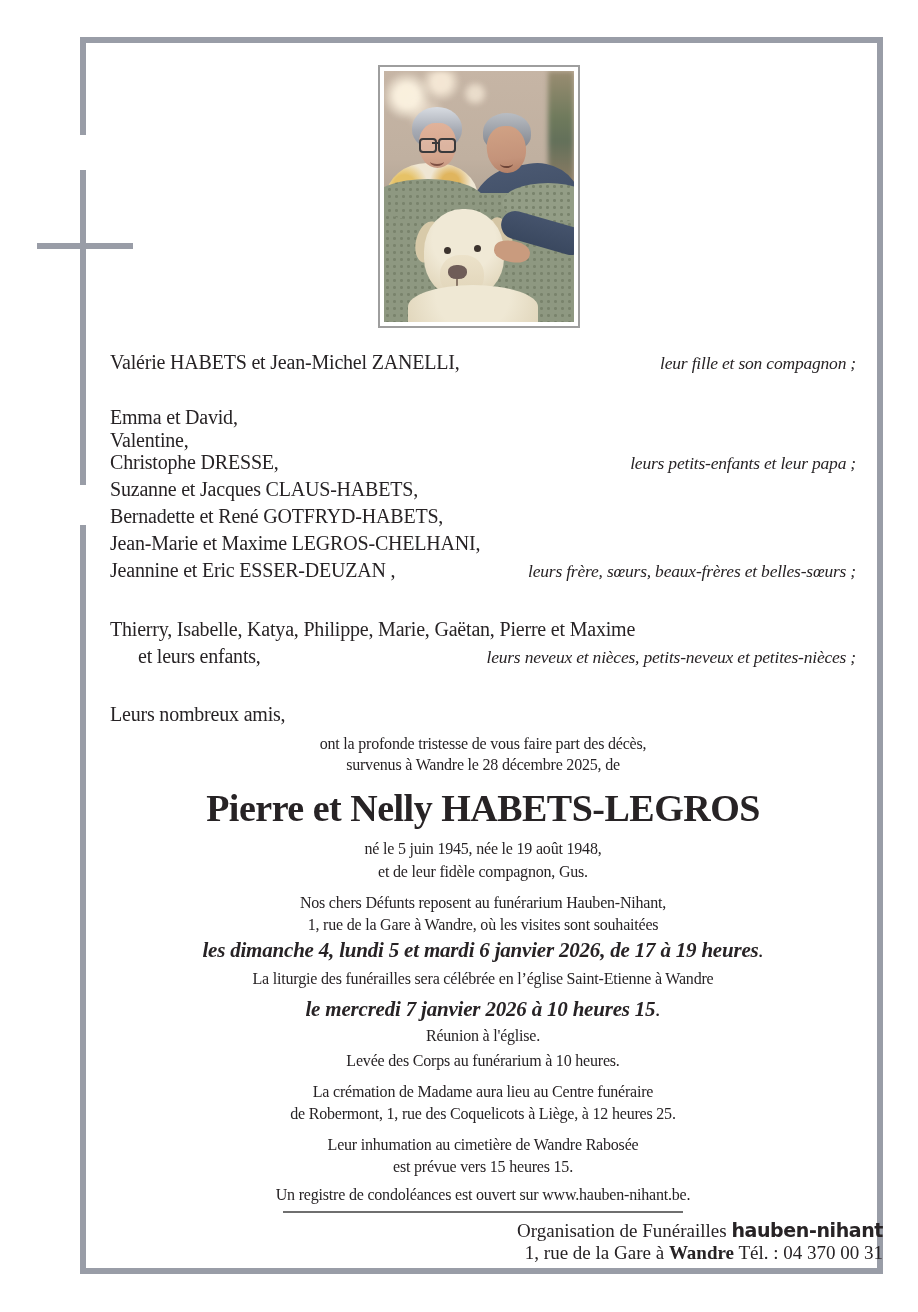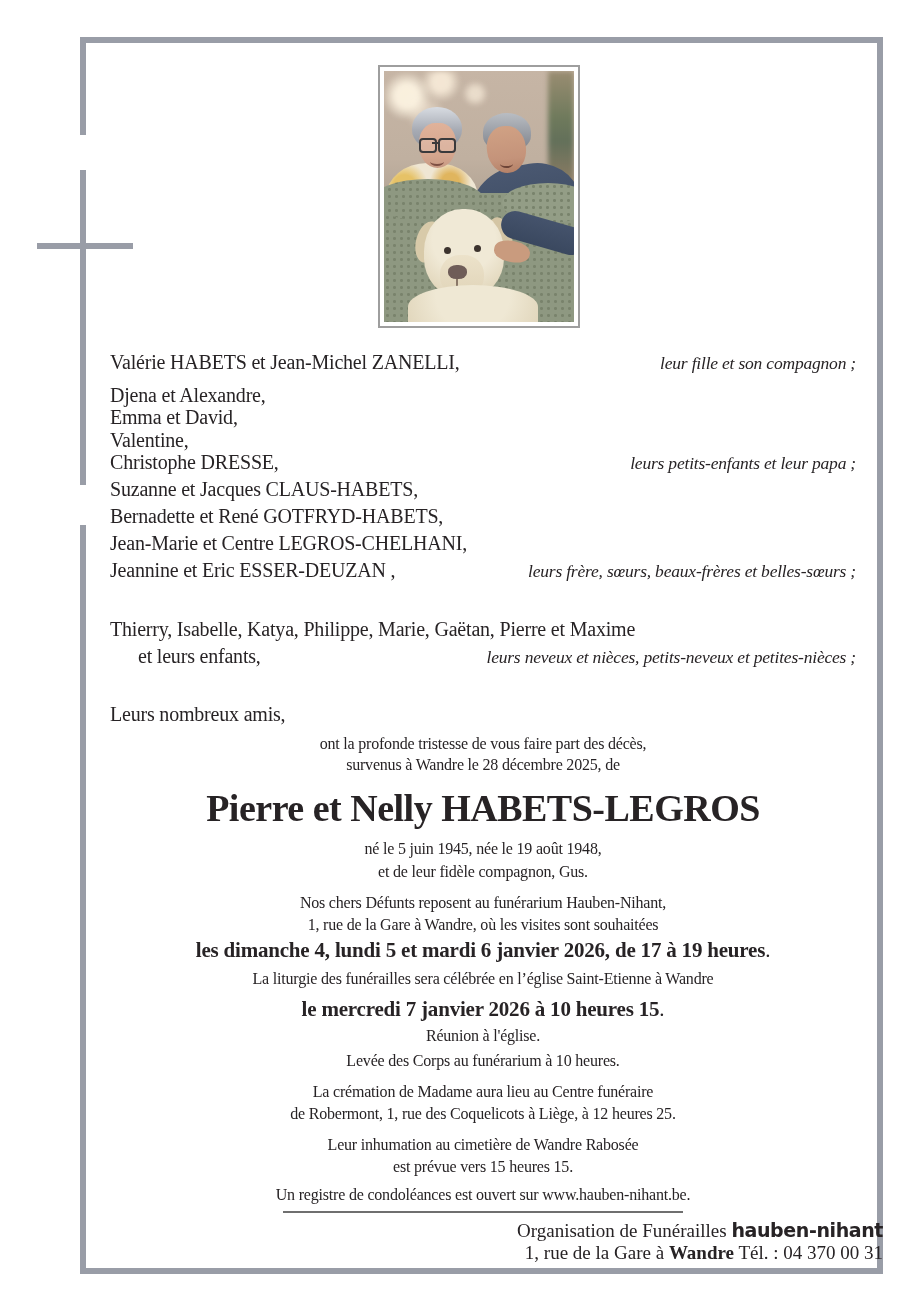--- a/index.html
+++ b/index.html
@@ -79,21 +79,21 @@
     background:linear-gradient(180deg,#45536c 0%,#3a485f 100%);}
   .ph-hand{left:110px;top:170px;width:36px;height:21px;border-radius:45%;transform:rotate(10deg);background:#c99b7e;}
 
   
   .frow{position:absolute;left:110px;width:746px;display:flex;justify-content:space-between;align-items:baseline;}
   .fname{font-size:20px;white-space:pre;letter-spacing:-0.2px;}
   .fname.indent{padding-left:28px;}
   .flabel{font-size:17.5px;font-style:italic;white-space:pre;letter-spacing:-0.2px;}
   .cline{position:absolute;left:83px;width:800px;text-align:center;font-size:16px;letter-spacing:-0.2px;}
   .cline .b{font-weight:bold;}
-  .cline.boldline{font-size:21px;}
+  .cline.boldline{font-size:21px;font-style:italic;}
   .cline.boldline .b{font-weight:bold;}
   .deceased-title{position:absolute;left:83px;width:800px;text-align:center;
     font-size:38px;font-weight:bold;letter-spacing:-0.5px;}
   .register{font-size:16px;}
   .divider{position:absolute;left:283px;top:1211px;width:400px;height:2px;background:#6f6f6f;}
   .footer-line{position:absolute;left:83px;width:800px;text-align:right;font-size:19px;}
   .logo{font-family:"DejaVu Sans", sans-serif;font-weight:bold;font-size:19px;letter-spacing:-0.4px;}
   .city{font-weight:bold;}
 </style>
 </head>
@@ -139,24 +139,20 @@
       <div class="ph-dog-chest"></div>
       <div class="ph-arm"></div>
       <div class="ph-hand"></div>
     </div>
   </div>
 
   <div class="frow" style="top:351px">
     <span class="fname">Valérie HABETS et Jean-Michel ZANELLI,</span>
     <span class="flabel">leur fille et son compagnon ;</span>
   </div>
-  <div class="frow" style="top:384px">
-    <span class="fname">Djena et Alexandre,</span>
-    <span class="flabel"></span>
-  </div>
   <div class="frow" style="top:406px">
     <span class="fname">Emma et David,</span>
     <span class="flabel"></span>
   </div>
   <div class="frow" style="top:429px">
     <span class="fname">Valentine,</span>
     <span class="flabel"></span>
   </div>
   <div class="frow" style="top:451px">
     <span class="fname">Christophe DRESSE,</span>
@@ -164,21 +160,21 @@
   </div>
   <div class="frow" style="top:478px">
     <span class="fname">Suzanne et Jacques CLAUS-HABETS,</span>
     <span class="flabel"></span>
   </div>
   <div class="frow" style="top:505px">
     <span class="fname">Bernadette et René GOTFRYD-HABETS,</span>
     <span class="flabel"></span>
   </div>
   <div class="frow" style="top:532px">
-    <span class="fname">Jean-Marie et Centre LEGROS-CHELHANI,</span>
+    <span class="fname">Jean-Marie et Maxime LEGROS-CHELHANI,</span>
     <span class="flabel"></span>
   </div>
   <div class="frow" style="top:559px">
     <span class="fname">Jeannine et Eric ESSER-DEUZAN ,</span>
     <span class="flabel">leurs frère, sœurs, beaux-frères et belles-sœurs ;</span>
   </div>
   <div class="frow" style="top:618px">
     <span class="fname">Thierry, Isabelle, Katya, Philippe, Marie, Gaëtan, Pierre et Maxime</span>
     <span class="flabel"></span>
   </div>

